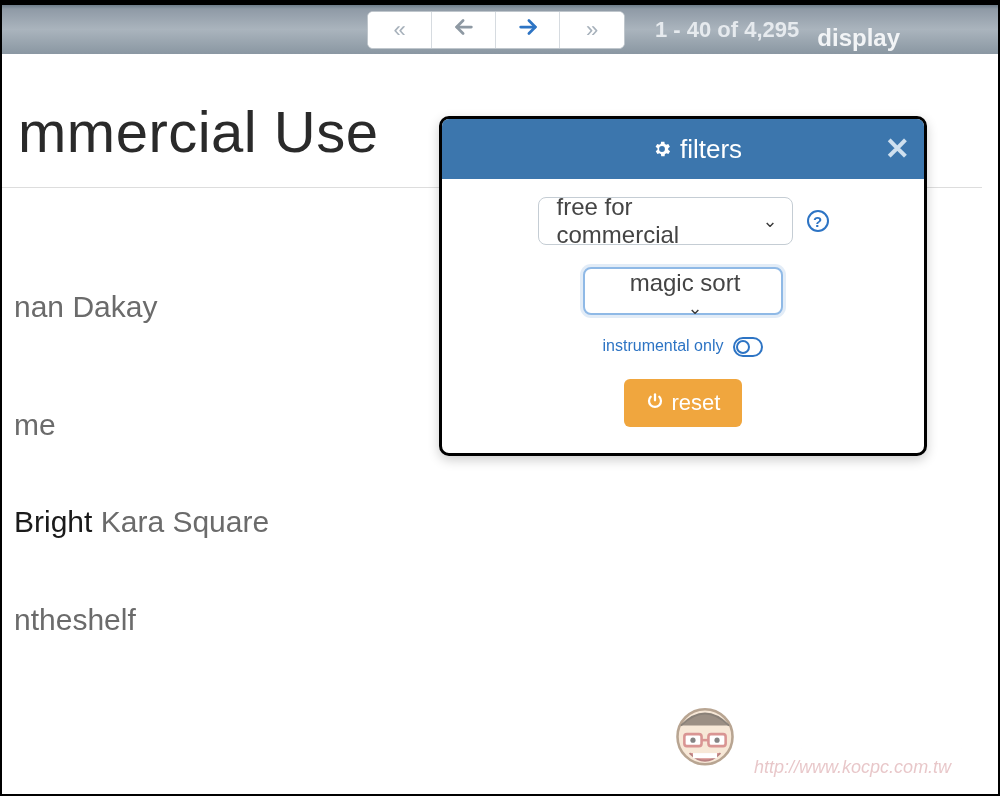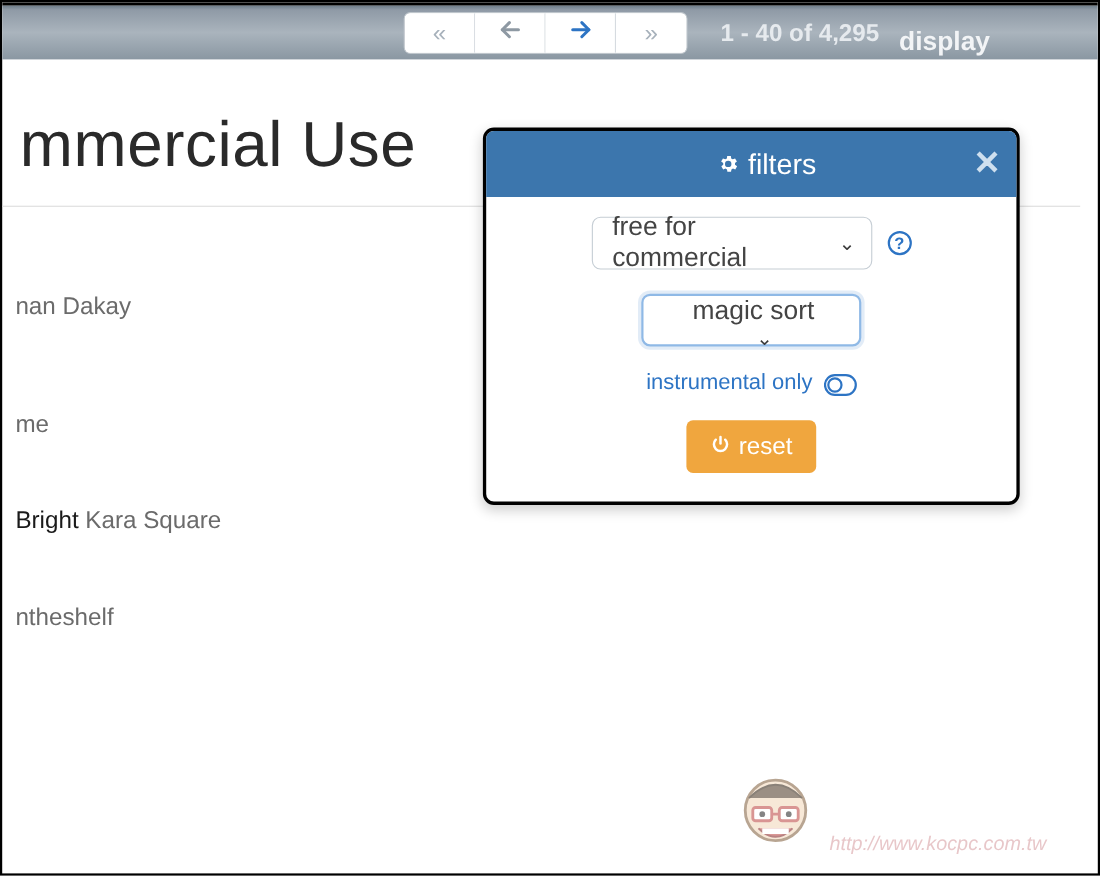--- a/index.html
+++ b/index.html
@@ -70,22 +70,22 @@
     font-weight: 400;
     color: #2a2a2a;
     border-bottom: 1px solid #ddd;
     margin-left: -100px;
     padding-left: 100px;
     padding-right: 40px;
     letter-spacing: 0.5px;
   }
 
   .list {
-    margin-top: 76px;
-    font-size: 22px;
+    margin-top: 100px;
+    font-size: 30px;
     line-height: 1.25;
     color: #6b6b6b;
     padding-left: 2px;
   }
   .list .item { margin-bottom: 80px; white-space: nowrap; margin-left:-6px;}
   .list .item .bold { color: #1a1a1a; }
   .list .item.small-gap { margin-bottom: 60px; }
 
   
   .filters-panel {
@@ -164,23 +164,23 @@
     width: 22px; height: 22px;
     border: 2px solid #2d74c4;
     color: #2d74c4;
     border-radius: 50%;
     display:flex;align-items:center;justify-content:center;
     font-size:15px; font-weight:700;
     cursor: pointer;
   }
   .toggle-link {
     color: #2d74c4;
-    font-size: 20px;
-    display: flex;
-    align-items: flex-end;
+    font-size: 16px;
+    display: flex;
+    align-items: flex-start;
     gap: 10px;
     cursor: pointer;
   }
   .toggle-icon svg { display:block; }
   .reset-btn {
     background: #f0a63e;
     color: #fff;
     border: none;
     border-radius: 6px;
     height: 48px;

